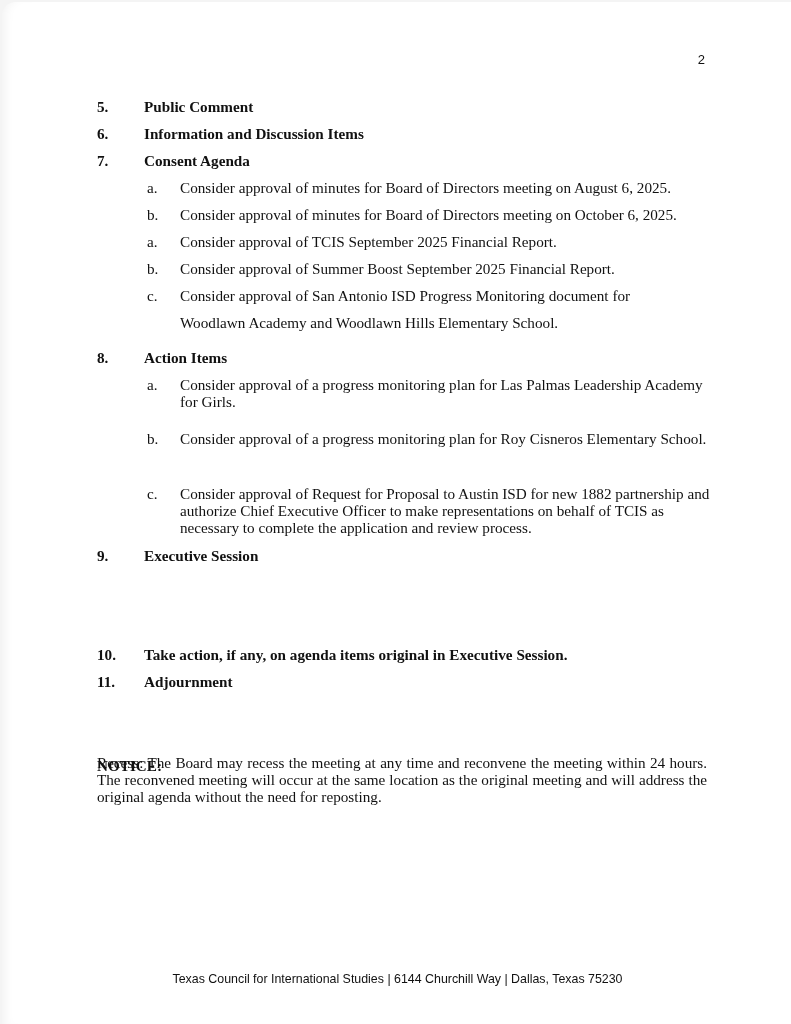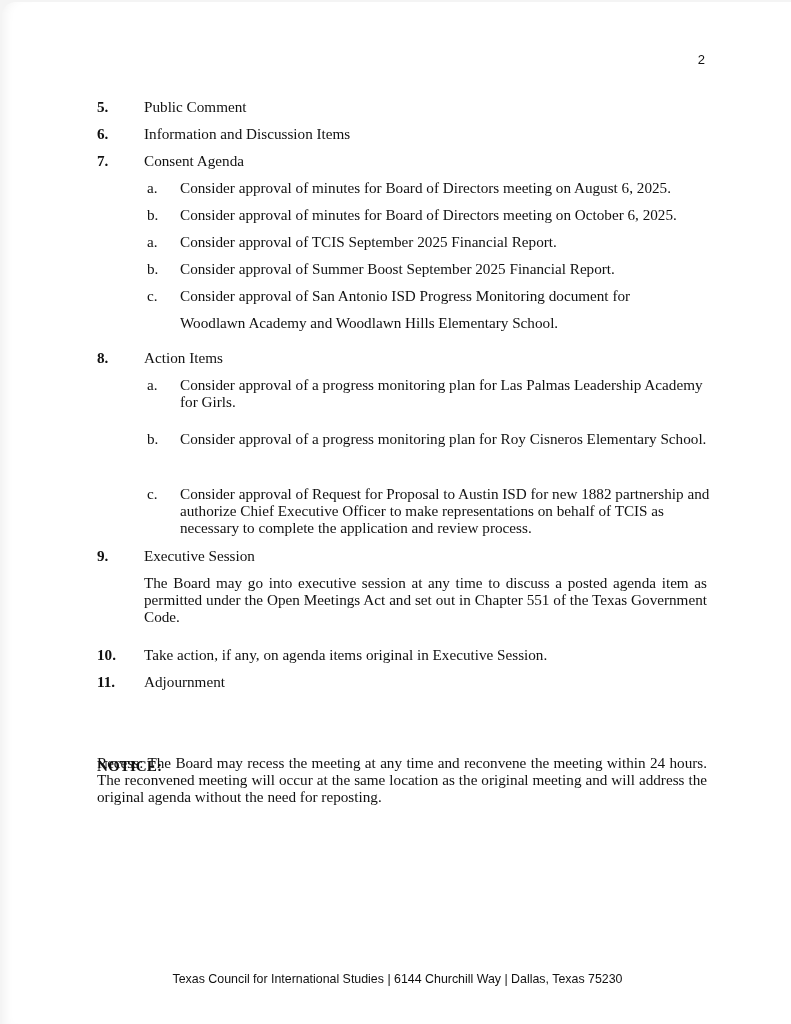--- a/index.html
+++ b/index.html
@@ -11,21 +11,21 @@
     position: absolute; left: 2px; top: 2px; width: 789px; height: 1022px;
     background: #ffffff; border-top-left-radius: 14px;
     box-shadow: inset 10px 0 12px -8px rgba(0,0,0,0.06);
   }
   .pagenum {
     position: absolute; right: 86px; top: 50px;
     font-family: "Liberation Sans", sans-serif; font-size: 13px;
   }
   .row { position: absolute; left: 95px; font-size: 15.2px; line-height: 17px; }
   .num { position: absolute; left: 0; font-weight: bold; }
-  .head { position: absolute; left: 47px; font-weight: normal; white-space: nowrap; }
+  .head { position: absolute; left: 47px; font-weight: bold; white-space: nowrap; }
   .sub { position: absolute; left: 145px; width: 540px; font-size: 15.2px; line-height: 17px; }
   .sub .letter { position: absolute; left: 0; }
   .sub .text { position: absolute; left: 33px; width: 540px; }
   .para { position: absolute; font-size: 15.2px; line-height: 17px; text-align: justify; }
   .footer {
     position: absolute; top: 970px; left: 0; width: 791px; text-align: center;
     font-family: "Liberation Sans", sans-serif; font-size: 12.4px; color: #111;
   }
 </style>
 </head>
@@ -86,21 +86,20 @@
   </div>
   <div class="sub" style="top:483px">
     <span class="letter">c.</span>
     <span class="text">Consider approval of Request for Proposal to Austin ISD for new 1882 partnership and authorize Chief Executive Officer to make representations on behalf of TCIS as necessary to complete the application and review process.</span>
   </div>
 
   <div class="row" style="top:545px">
     <span class="num">9.</span>
     <span class="head">Executive Session</span>
   </div>
-  <div class="para" style="top:572px; left:142px; width:563px;">The Board may go into executive session at any time to discuss a posted agenda item as permitted under the Open Meetings Act and set out in Chapter 551 of the Texas Government Code.</div>
 
   <div class="row" style="top:644px">
     <span class="num">10.</span>
     <span class="head">Take action, if any, on agenda items original in Executive Session.</span>
   </div>
 
   <div class="row" style="top:671px">
     <span class="num">11.</span>
     <span class="head">Adjournment</span>
   </div>

